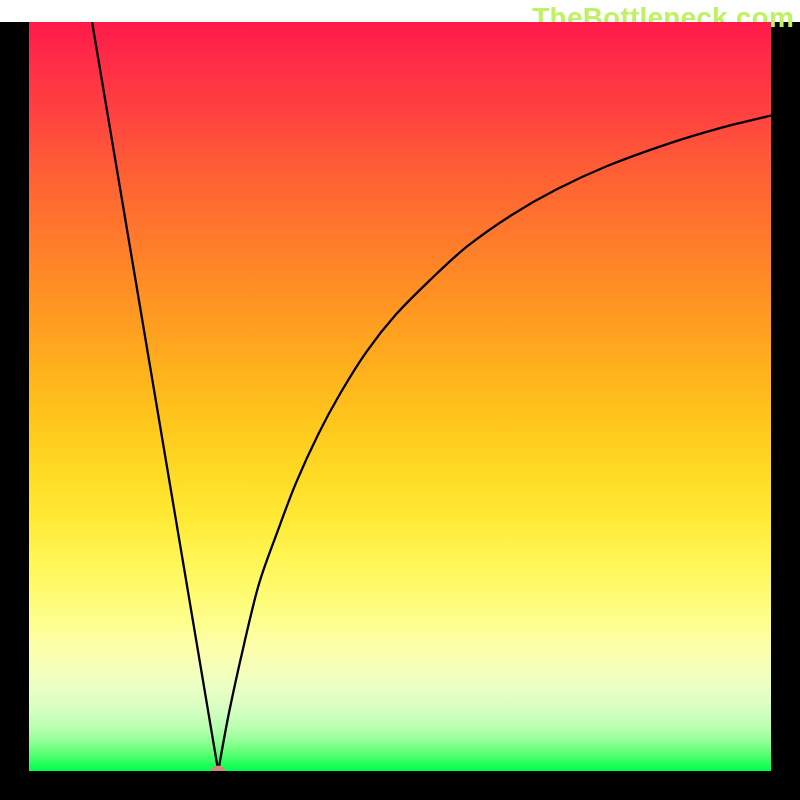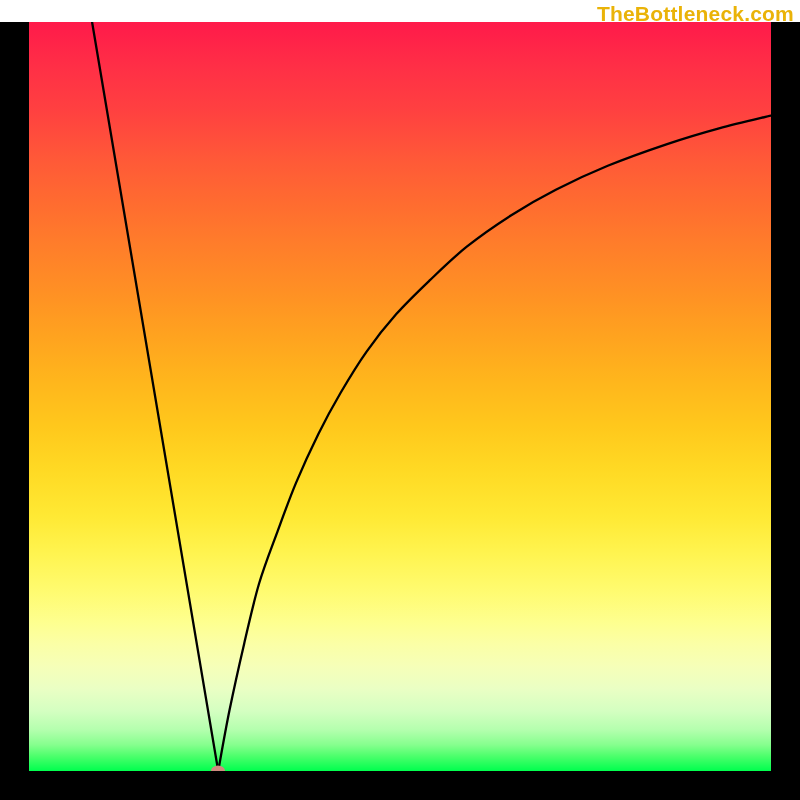--- a/index.html
+++ b/index.html
@@ -56,23 +56,23 @@
       #86ff8e 96.5%,
       #4dff6c 98%,
       #00ff4e 100%
     );
     overflow: hidden;
   }
   .watermark {
     position: absolute;
     top: 2px;
     right: 6px;
-    font-size: 21px;
+    font-size: 28px;
     font-weight: 600;
-    color: #eab308;
+    color: #bef264;
     letter-spacing: 0.2px;
     font-family: Arial, Helvetica, sans-serif;
   }
   svg.curve {
     position: absolute;
     left: 0; top: 0;
     width: 742px;
     height: 749px;
   }
   .min-dot {

